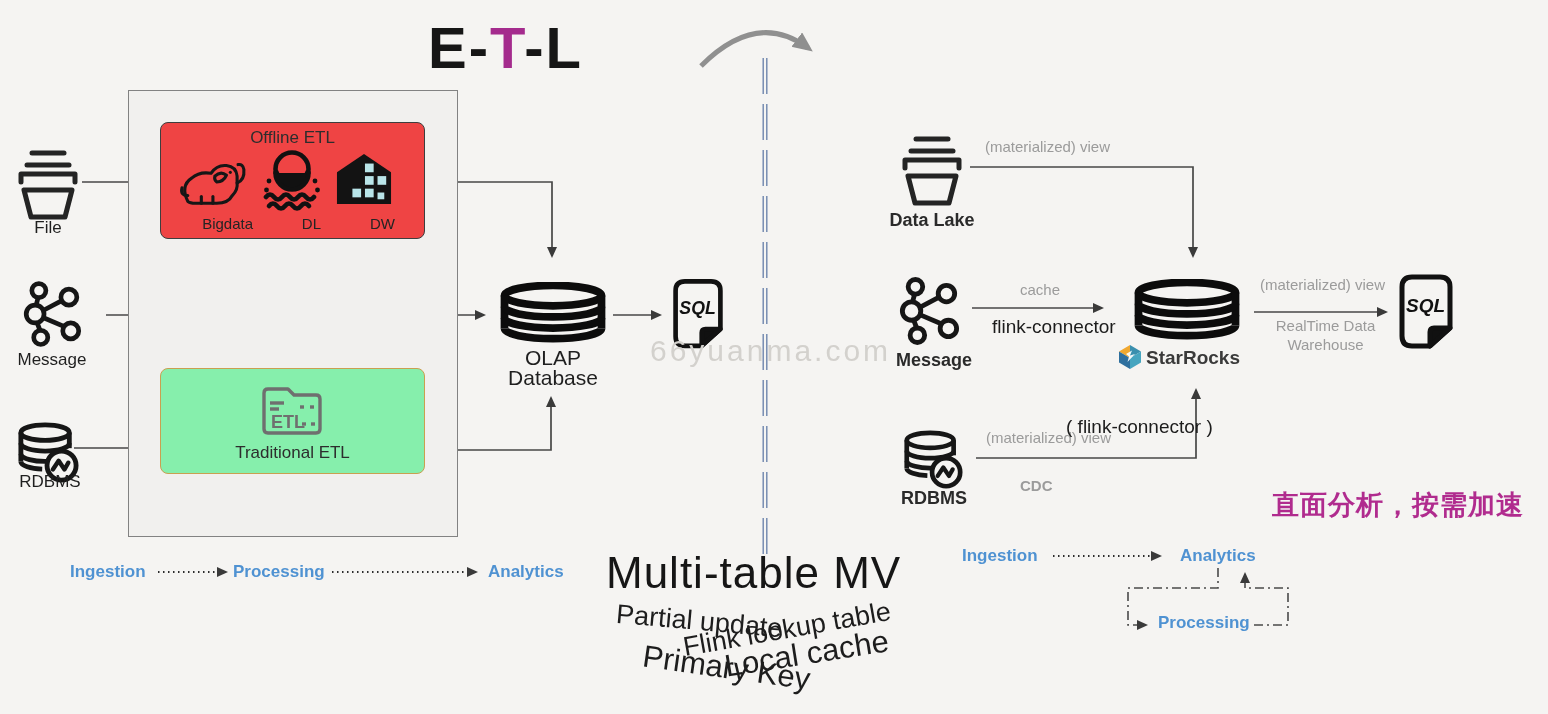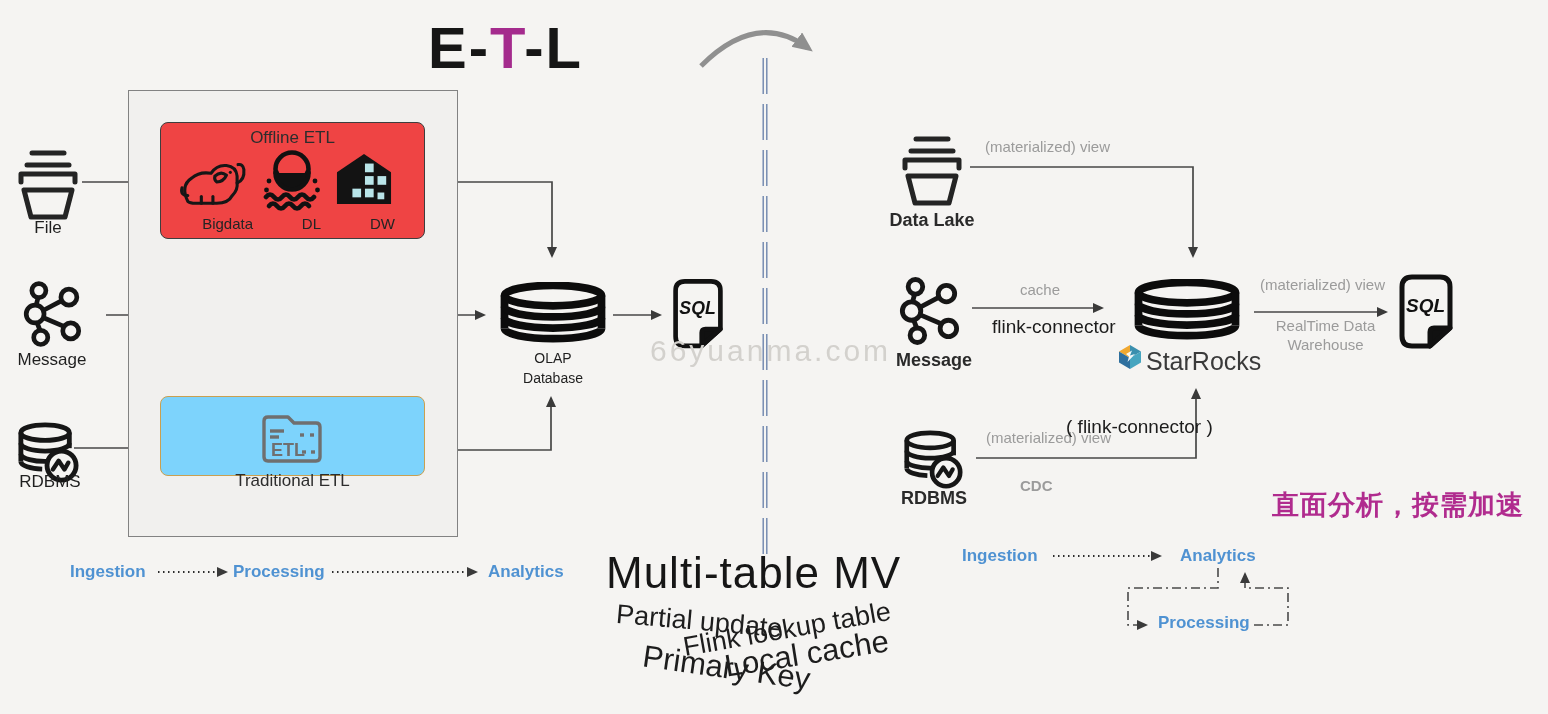--- a/index.html
+++ b/index.html
@@ -9,36 +9,36 @@
   .title{font-size:58px;font-weight:600;letter-spacing:2px;color:#161616;white-space:nowrap;}
   .title .hl{color:#a42b8d;}
   .srclbl{font-size:17px;font-weight:500;color:#1f1f1f;text-align:center;}
   .srclbl2{font-size:18px;font-weight:600;color:#2a2a2a;text-align:center;}
   .graybox{position:absolute;left:128px;top:90px;width:328px;height:445px;
            background:#f1f0ee;border:1.6px solid #828282;}
   .stage{position:absolute;left:160px;width:265px;border-radius:8px;box-sizing:border-box;}
   .stage .stitle{position:absolute;width:100%;text-align:center;font-size:17px;color:#2d2d2d;font-weight:500;}
   .cyan{top:122px;height:117px;background:#ef4444;border:1.6px solid #3e3e3e;}
   .pink{top:258px;height:114px;background:#f9cad2;border:1.6px solid #bf6570;}
-  .orange{top:396px;height:80px;background:#7dd3fc;border:1.6px solid #c9a050;}
+  .orange{top:368px;height:106px;background:#86efac;border:1.6px solid #c9a050;}
   .ilbl{position:absolute;text-align:right;font-size:15px;color:#242424;font-weight:500;}
   .flowlbl{position:absolute;font-size:17px;font-weight:700;color:#4f92d2;white-space:nowrap;}
   .gmini{position:absolute;font-size:15px;color:#9b9b9b;white-space:nowrap;}
   .dmini{position:absolute;font-size:19px;color:#1c1c1c;white-space:nowrap;}
   .watermark{position:absolute;font-size:30px;letter-spacing:3px;color:#d3d1cd;}
   .headline{position:absolute;font-size:44px;font-weight:500;color:#161616;letter-spacing:1px;white-space:nowrap;}
   .note{position:absolute;font-weight:500;color:#1d1d1d;white-space:nowrap;}
   .slogan{position:absolute;font-size:27px;font-weight:700;color:#b02b8e;letter-spacing:1px;white-space:nowrap;}
   svg{display:block;}
   .overlay{position:absolute;left:0;top:0;pointer-events:none;}
   .olaplbl{position:absolute;left:497px;top:348px;width:112px;text-align:center;
-           font-size:14px;line-height:20px;color:#1f1f1f;font-weight:500;}
+           font-size:21px;line-height:20px;color:#1f1f1f;font-weight:500;}
   .rtdw{position:absolute;left:1268px;top:316px;width:115px;text-align:center;
         font-size:15px;line-height:19px;color:#9b9b9b;}
-  .srlbl{position:absolute;left:1146px;top:347px;font-size:25px;font-weight:400;color:#3a3a3a;}
+  .srlbl{position:absolute;left:1146px;top:347px;font-size:19px;font-weight:700;color:#3a3a3a;}
 </style>
 </head>
 <body>
 
 <div class="canvas">
 
   <svg class="overlay" width="1548" height="714">
     <defs>
       <marker id="ah" markerUnits="userSpaceOnUse" markerWidth="12" markerHeight="10" refX="9" refY="5" orient="auto">
         <path d="M0,0 L11,5 L0,10 z" fill="#3a3a3a"></path>

